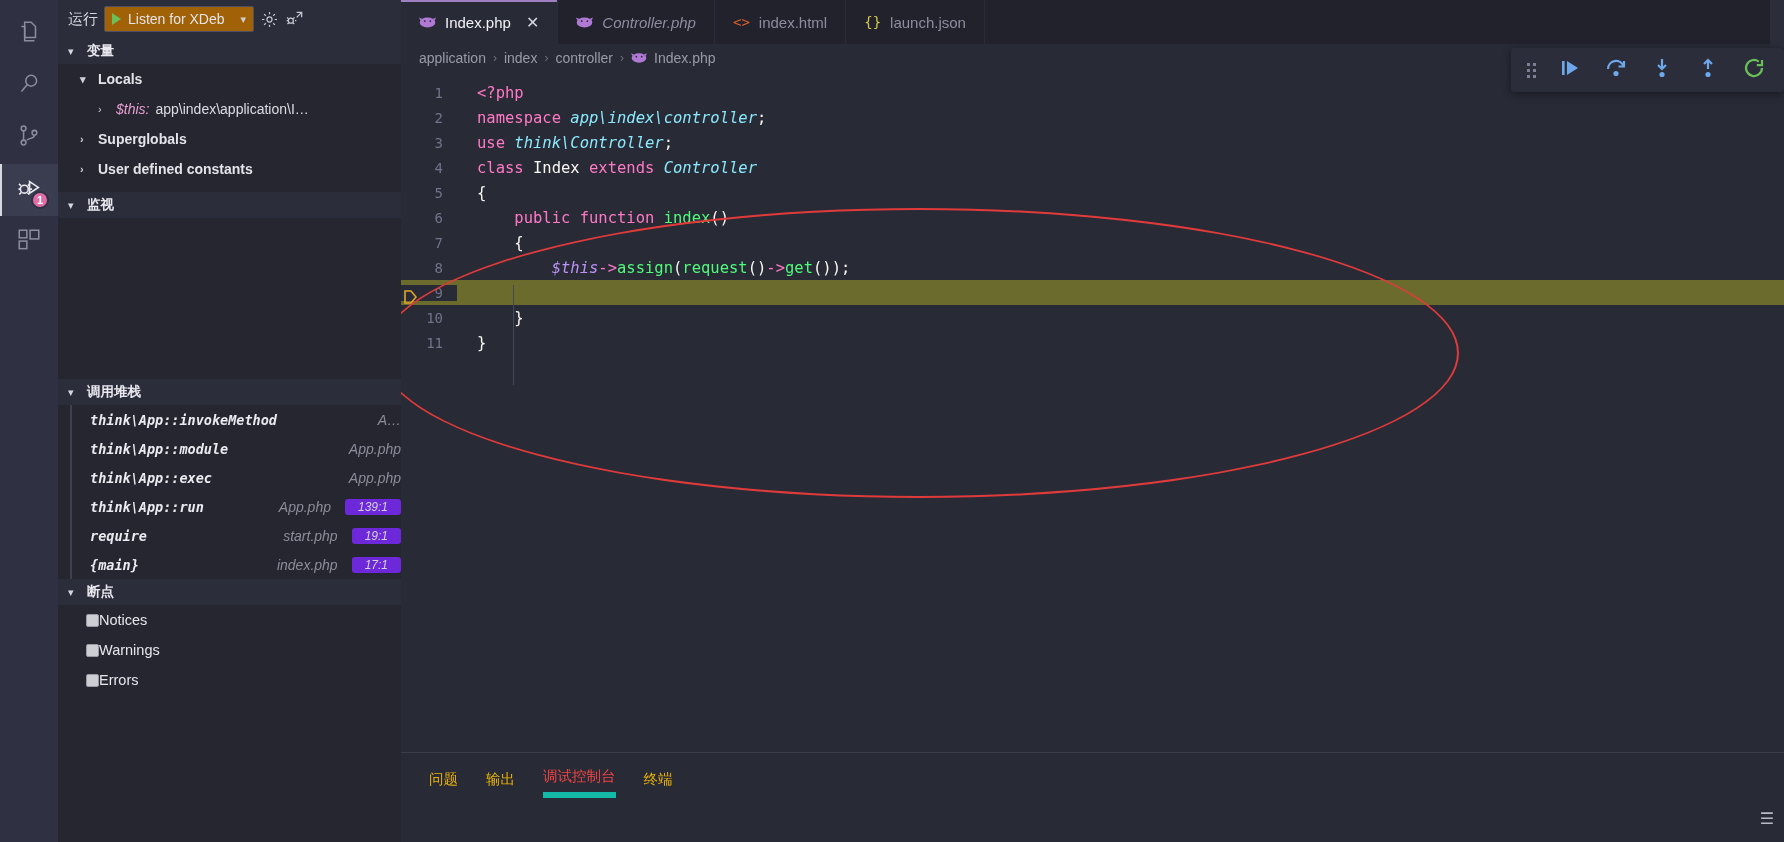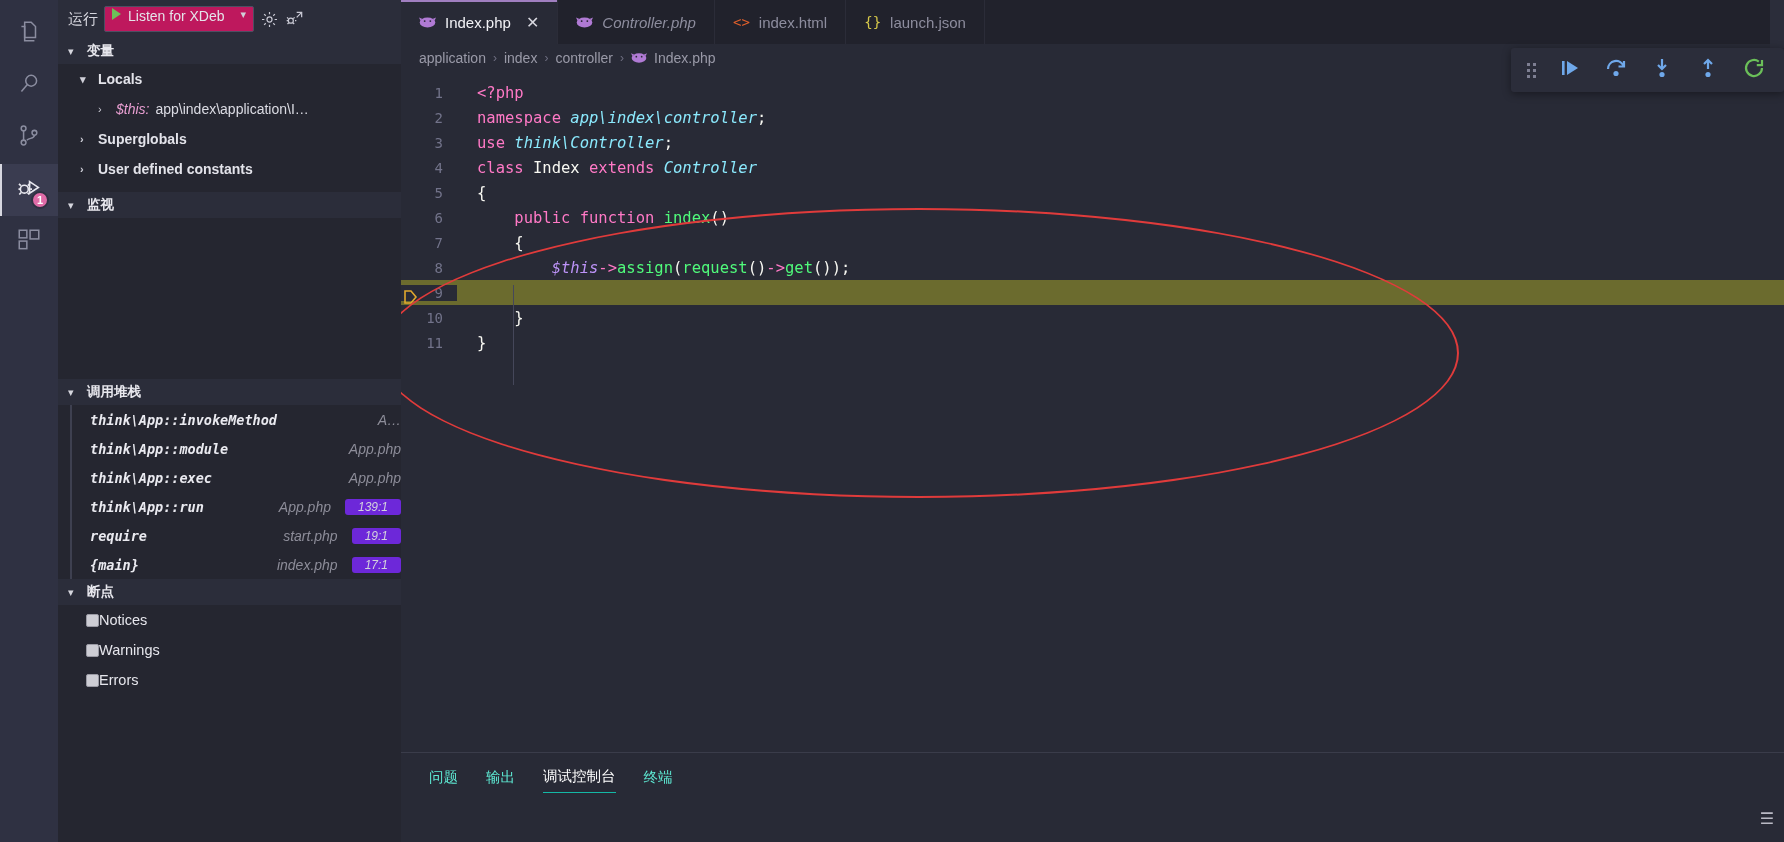--- a/index.html
+++ b/index.html
@@ -37,23 +37,23 @@
   .sidebar {
     width: 343px; height: 842px; background: #252630; flex: none;
     display: flex; flex-direction: column; overflow: hidden;
   }
   .debug-toolbar-row {
     height: 38px; display: flex; align-items: center; gap: 6px;
     padding: 0 8px 0 10px; background: #2b2d3a; flex: none;
   }
   .run-label { color: #d6d6de; font-size: 15px; white-space: nowrap; }
   .run-select {
-    display: flex; gap: 7px;
+    display: flex; align-items: center; gap: 7px;
     border: 1px solid #4e4f63; border-radius: 2px;
-    height: 26px; padding: 1px 7px; background: #be185d; min-width: 150px;
+    height: 26px; padding: 9px 7px; background: #a16207; min-width: 150px;
   }
   .play-tri {
     width: 0; height: 0; border-left: 9px solid #6bbf59;
     border-top: 6px solid transparent; border-bottom: 6px solid transparent;
   }
   .run-name {
     color: #e4e4ea; font-size: 14px; white-space: nowrap; overflow: hidden;
     max-width: 112px; flex: 1;
   }
   .chev { color: #d0d0d8; font-size: 11px; }
@@ -162,22 +162,22 @@
     background: #2b2d3a; display: flex; align-items: center; gap: 22px;
     padding: 0 18px 0 16px; border-radius: 3px;
     box-shadow: 0 2px 8px rgba(0,0,0,.4); z-index: 20;
   }
   .grip { display: grid; grid-template-columns: repeat(2, 3px); gap: 3px; }
   .grip i { width: 3px; height: 3px; background: #7e7f92; display: block; }
 
   
   .panel { height: 90px; background: #282a36; border-top: 1px solid #3a3c4a; flex: none; }
   .panel-tabs { display: flex; align-items: center; gap: 28px; padding: 14px 0 0 28px; }
-  .ptab { font-size: 14.5px; color: #5eead4; padding-bottom: 6px; white-space: nowrap; }
-  .ptab.active { color: #ffffff; border-bottom: 1px solid #14b8a6; }
+  .ptab { font-size: 14.5px; color: #eab308; padding-bottom: 6px; white-space: nowrap; }
+  .ptab.active { color: #ef4444; border-bottom: 6px solid #14b8a6; }
 
   .right-strip { position: absolute; right: 0; top: 0; width: 14px; height: 48px; background: #2b2d3a; }
   .hamburger { position: absolute; right: 10px; bottom: 14px; color: #b9b9c4; font-size: 16px; }
 </style>
 </head>
 <body>
 
 <div class="app">
 
   <div class="activitybar">

